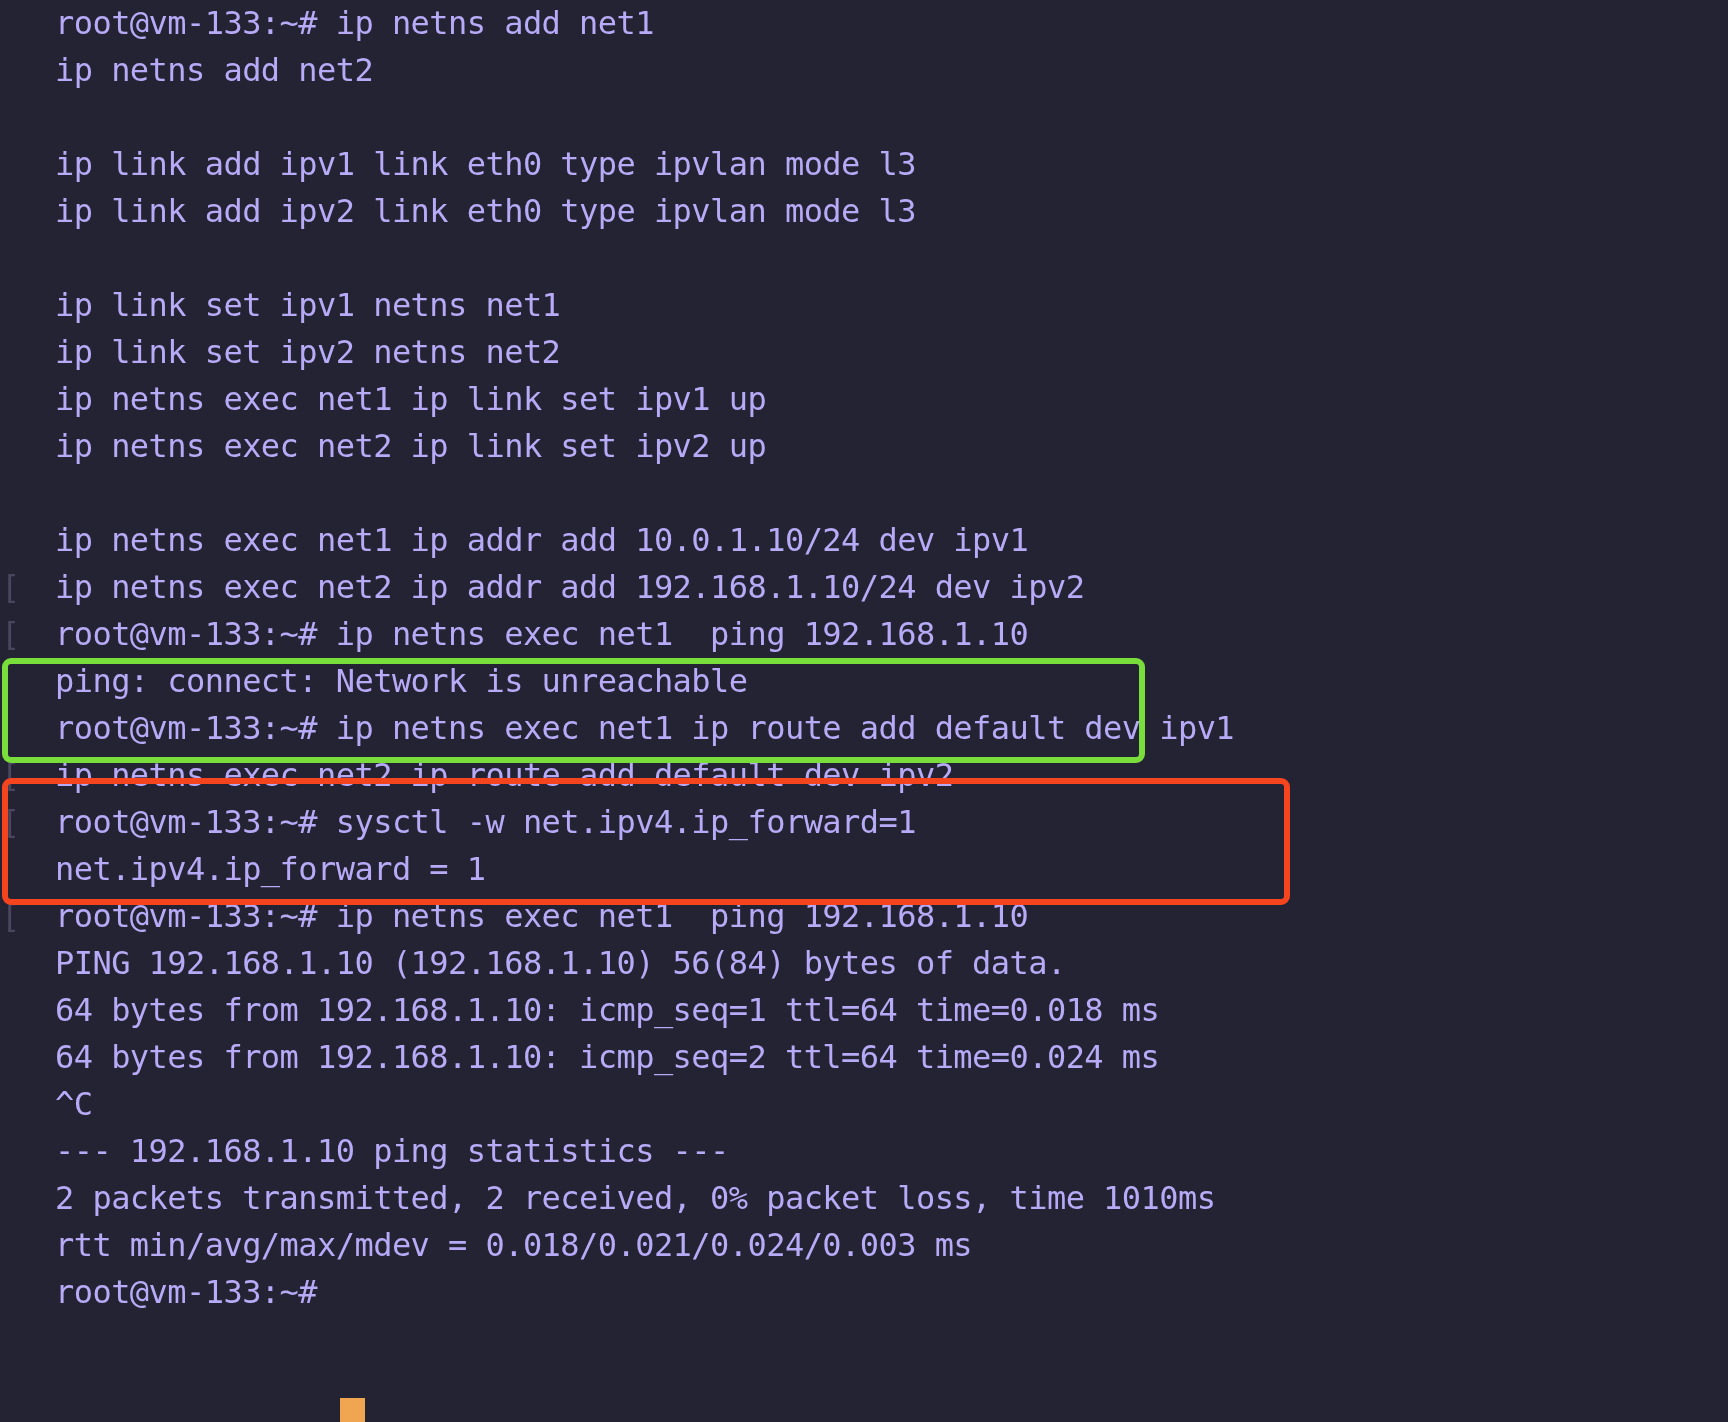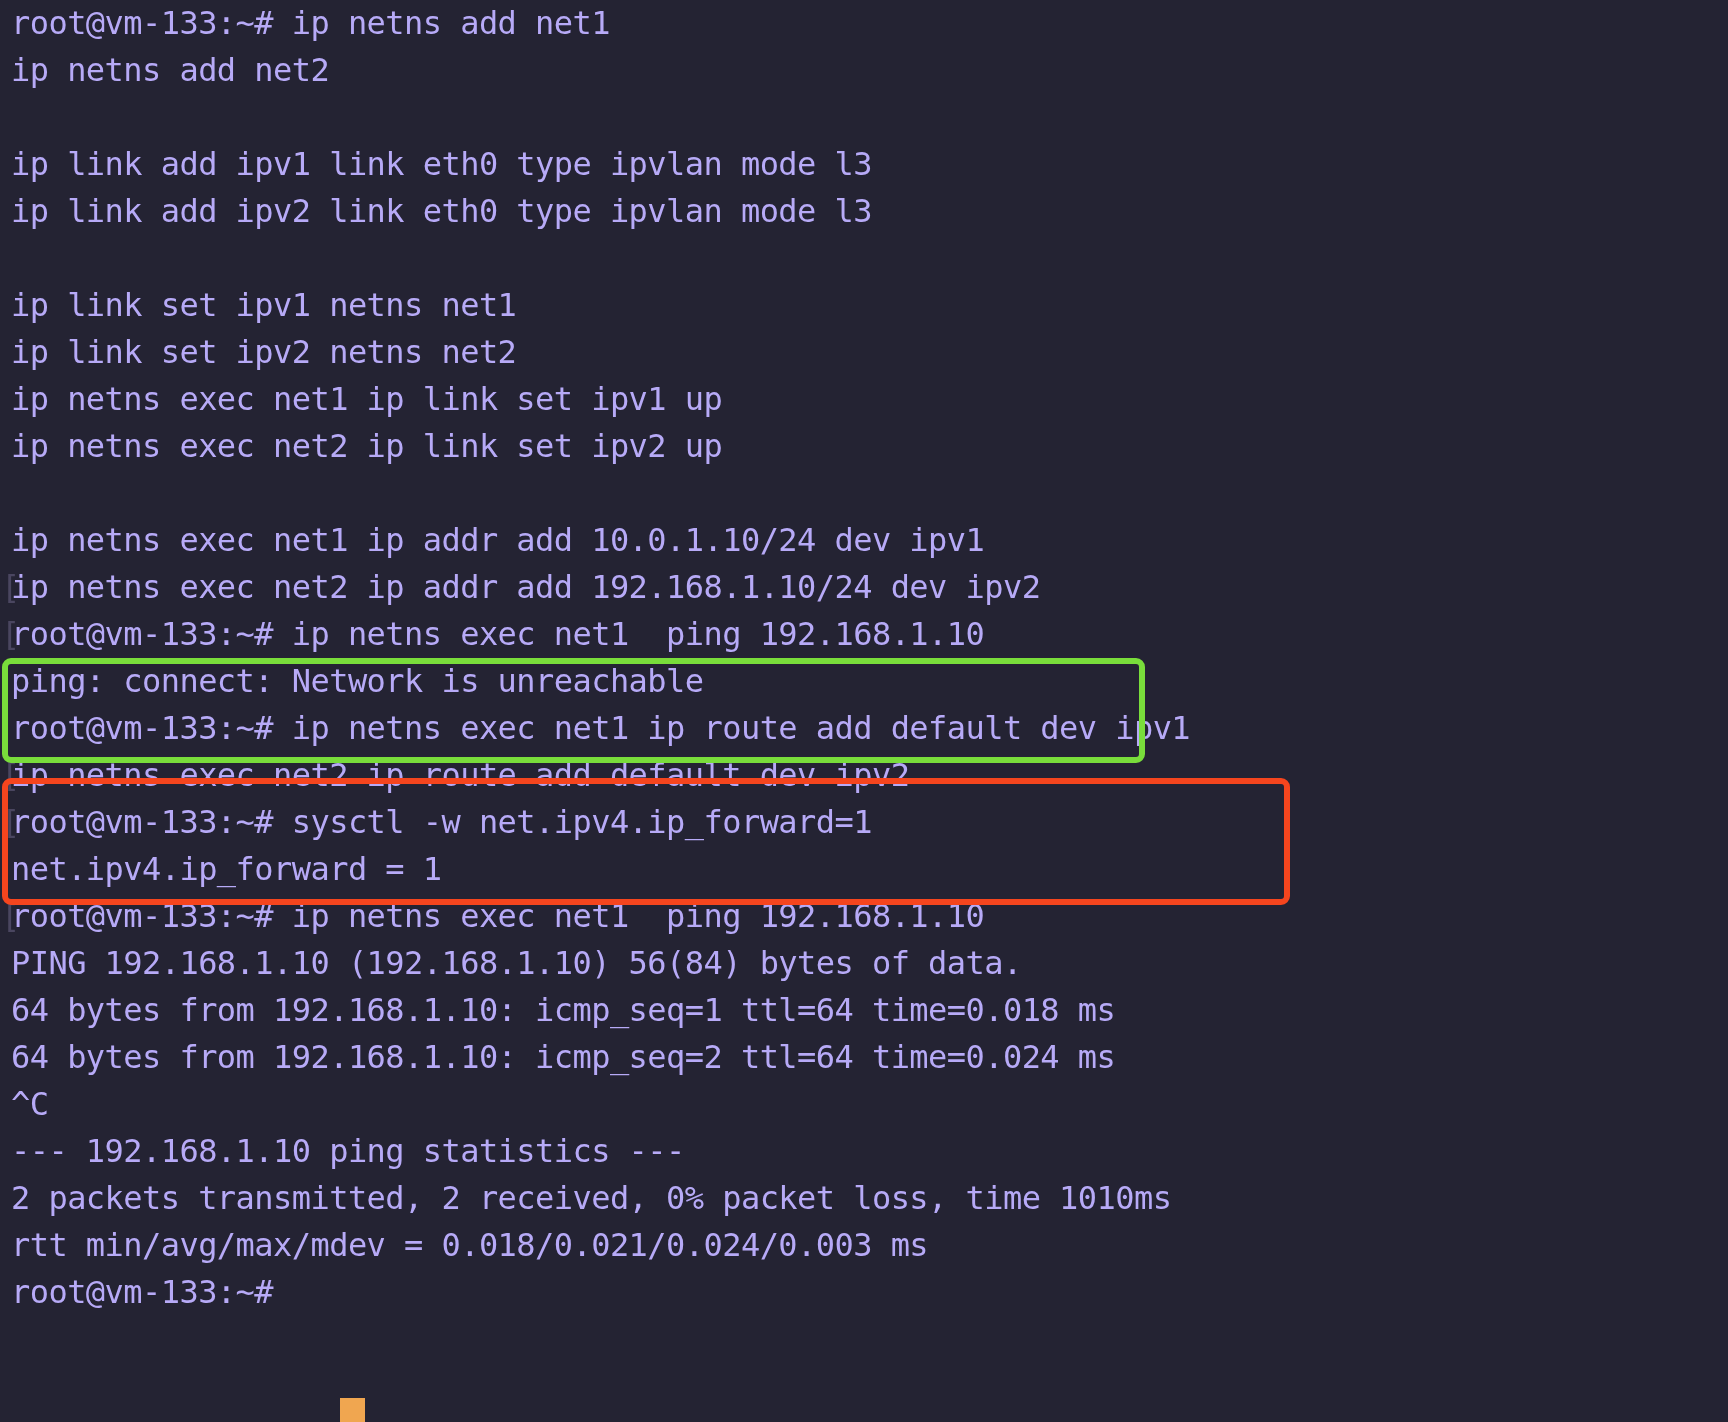--- a/index.html
+++ b/index.html
@@ -23,20 +23,21 @@
   #lines {
     position: absolute;
     left: 11px;
     top: 0px;
     white-space: pre;
   }
   .line {
     height: 47px;
     white-space: pre;
     color: #b7aaf7;
+    margin-left: 44px;
   }
   .line.blank { color: transparent; }
   .gutter-bracket {
     position: absolute;
     left: -10px;
     color: #4a4660;
   }
   .line-wrap { position: relative; }
 
   

